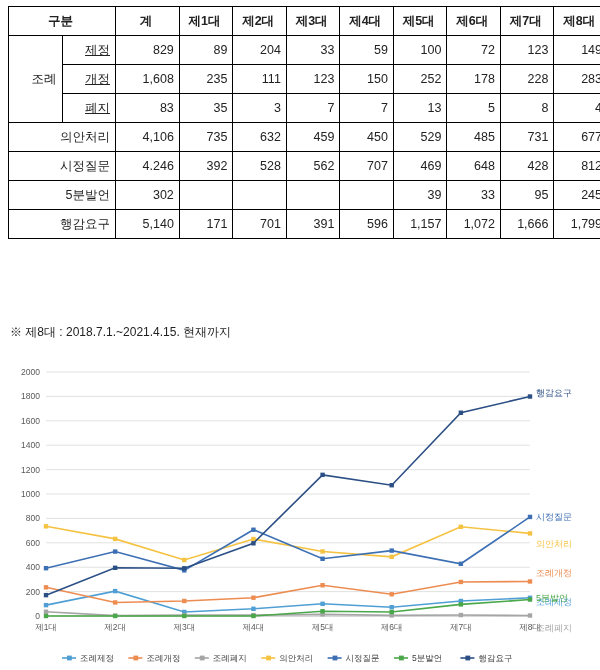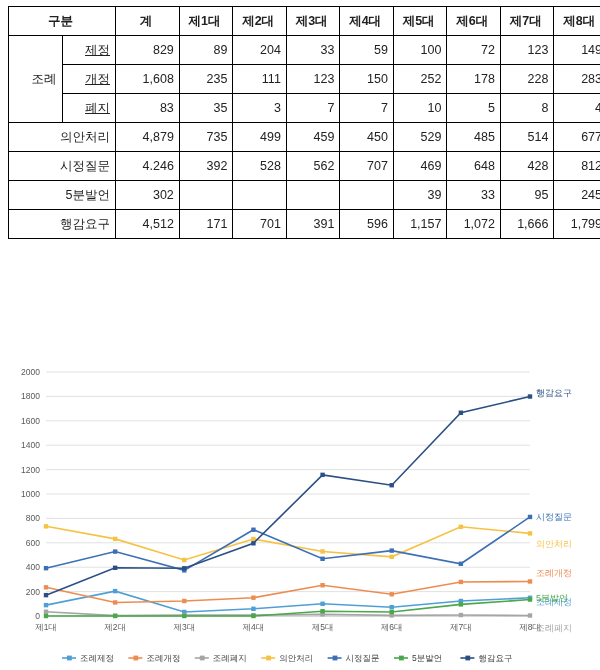--- a/index.html
+++ b/index.html
@@ -108,36 +108,36 @@
         <td class="shade">228</td>
         <td>283</td>
       </tr>
       <tr>
         <td class="sub">폐지</td>
         <td class="tot">83</td>
         <td class="shade">35</td>
         <td>3</td>
         <td class="shade">7</td>
         <td>7</td>
-        <td class="shade">10</td>
+        <td class="shade">13</td>
         <td>5</td>
         <td class="shade">8</td>
         <td>4</td>
       </tr>
 
       <tr>
         <td class="lbl" colspan="2">의안처리</td>
-        <td class="tot">4,879</td>
+        <td class="tot">4,106</td>
         <td class="shade">735</td>
-        <td>499</td>
+        <td>632</td>
         <td class="shade">459</td>
         <td>450</td>
         <td class="shade">529</td>
         <td>485</td>
-        <td class="shade">514</td>
+        <td class="shade">731</td>
         <td>677</td>
       </tr>
       <tr>
         <td class="lbl" colspan="2">시정질문</td>
         <td class="tot">4.246</td>
         <td class="shade">392</td>
         <td>528</td>
         <td class="shade">562</td>
         <td>707</td>
         <td class="shade">469</td>
@@ -152,33 +152,34 @@
         <td></td>
         <td class="blank"></td>
         <td></td>
         <td class="shade">39</td>
         <td>33</td>
         <td class="shade">95</td>
         <td>245</td>
       </tr>
       <tr>
         <td class="lbl" colspan="2">행감요구</td>
-        <td class="tot">4,512</td>
+        <td class="tot">5,140</td>
         <td class="shade">171</td>
         <td>701</td>
         <td class="shade">391</td>
         <td>596</td>
         <td class="shade">1,157</td>
         <td>1,072</td>
         <td class="shade">1,666</td>
         <td>1,799</td>
       </tr>
     </tbody>
   </table>
 
+  <div class="note">※ 제8대 : 2018.7.1.~2021.4.15. 현재까지</div>
 
   <div class="chart-area">
     <svg id="chart-svg" width="600" height="318" viewBox="0 0 600 318">
         <line x1="46" y1="258" x2="530" y2="258" stroke="#d9d9d9" stroke-width="0.8"></line>
         <text x="40" y="261" text-anchor="end" class="tick-lbl">0</text>
         <line x1="46" y1="233.6" x2="530" y2="233.6" stroke="#d9d9d9" stroke-width="0.8"></line>
         <text x="40" y="236.6" text-anchor="end" class="tick-lbl">200</text>
         <line x1="46" y1="209.2" x2="530" y2="209.2" stroke="#d9d9d9" stroke-width="0.8"></line>
         <text x="40" y="212.2" text-anchor="end" class="tick-lbl">400</text>
         <line x1="46" y1="184.8" x2="530" y2="184.8" stroke="#d9d9d9" stroke-width="0.8"></line>

